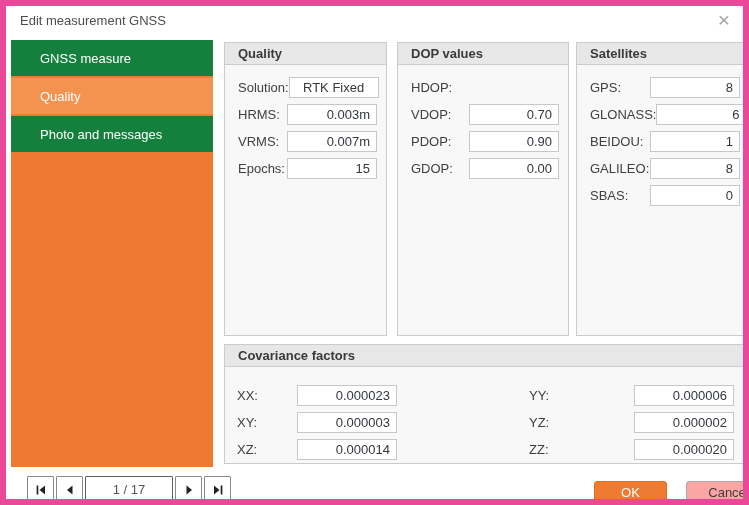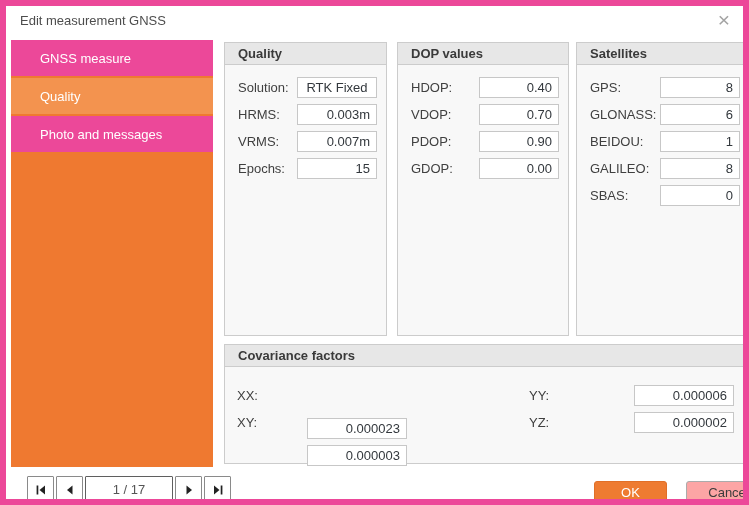--- a/index.html
+++ b/index.html
@@ -16,21 +16,21 @@
   .close{
     position:absolute;right:13px;top:2px;font-size:21px;color:#a3a3a3;
     cursor:pointer;line-height:24px;font-weight:400;
   }
   
   .sidebar{
     position:absolute;left:5px;top:34px;width:202px;height:427px;
     background:#ef7930;
   }
   .side-item{
-    height:36px;margin-bottom:2px;background:#ec4899;color:#ffffff;
+    height:36px;margin-bottom:2px;background:#15803d;color:#ffffff;
     font-size:13px;display:flex;align-items:center;padding-left:29px;
     cursor:pointer;
   }
   .side-item.selected{background:#f3934f;}
   
   .panel{
     position:absolute;background:#f8f8f8;border:1px solid #cccccc;
   }
   .panel-quality{left:218px;top:36px;width:163px;height:294px;}
   .panel-dop{left:391px;top:36px;width:172px;height:294px;}
@@ -38,37 +38,37 @@
   .panel-cov{left:218px;top:338px;width:527px;height:120px;}
   .panel-header{
     height:22px;background:#e7e7e7;border-bottom:1px solid #cccccc;
     font-size:13px;font-weight:bold;color:#3a3a3a;line-height:21px;
     padding-left:13px;
   }
   .panel-body{padding:12px 9px 0 13px;}
   .frow{display:flex;align-items:center;height:21px;margin-bottom:6px;}
   .flabel{font-size:13px;color:#404040;flex:1;white-space:nowrap;}
   .fbox{
-    width:80px;height:21px;background:#ffffff;border:1px solid #c7c7c7;
+    width:90px;height:21px;background:#ffffff;border:1px solid #c7c7c7;
     font-size:13px;color:#33383d;text-align:right;padding:0 6px;
     line-height:19px;flex:none;
   }
   .fbox.center{text-align:center;padding:0 2px;}
   
   .cov-body{position:relative;padding-top:18px;}
   .cov-row{position:relative;height:21px;margin-bottom:6px;}
   .cov-row .lbl{position:absolute;top:3px;font-size:13px;color:#404040;}
   .cov-row .lbl-l{left:12px;}
   .cov-row .lbl-r{left:304px;}
   .cov-row .box{
     position:absolute;top:0;width:100px;height:21px;background:#ffffff;
     border:1px solid #c7c7c7;font-size:13px;color:#33383d;text-align:right;
     padding:0 6px;line-height:19px;
   }
-  .cov-row .box-l{left:82px;margin-top:33px;}
+  .cov-row .box-l{left:72px;}
   .cov-row .box-r{left:409px;}
   
   .pager{position:absolute;left:21px;top:470px;display:flex;gap:2px;}
   .nav-btn{
     width:27px;height:28px;background:#ffffff;border:1px solid #8a8a8a;
     border-radius:1px;display:flex;align-items:center;justify-content:center;
     cursor:pointer;padding:0;
   }
   .page-box{
     width:88px;height:28px;background:#ffffff;border:1px solid #5f5f5f;
@@ -129,21 +129,20 @@
         <span class="fbox">15</span>
       </div>
     </div>
   </div>
 
   <div class="panel panel-dop">
     <div class="panel-header">DOP values</div>
     <div class="panel-body">
       <div class="frow">
         <span class="flabel">HDOP:</span>
-        <span class="fbox">0.40</span>
       </div>
       <div class="frow">
         <span class="flabel">VDOP:</span>
         <span class="fbox">0.70</span>
       </div>
       <div class="frow">
         <span class="flabel">PDOP:</span>
         <span class="fbox">0.90</span>
       </div>
       <div class="frow">
@@ -187,20 +186,26 @@
         <span class="box box-l">0.000023</span>
         <span class="lbl lbl-r">YY:</span>
         <span class="box box-r">0.000006</span>
       </div>
       <div class="cov-row">
         <span class="lbl lbl-l">XY:</span>
         <span class="box box-l">0.000003</span>
         <span class="lbl lbl-r">YZ:</span>
         <span class="box box-r">0.000002</span>
       </div>
+      <div class="cov-row">
+        <span class="lbl lbl-l">XZ:</span>
+        <span class="box box-l">0.000014</span>
+        <span class="lbl lbl-r">ZZ:</span>
+        <span class="box box-r">0.000020</span>
+      </div>
     </div>
   </div>
 
   <div class="pager">
     <button class="nav-btn">
       <svg width="12" height="12" viewBox="0 0 12 12">
         <rect x="1.6" y="1.5" width="1.7" height="9" fill="#222222"></rect>
         <polygon points="10,1.5 4.5,6 10,10.5" fill="#222222"></polygon>
       </svg>
     </button>

